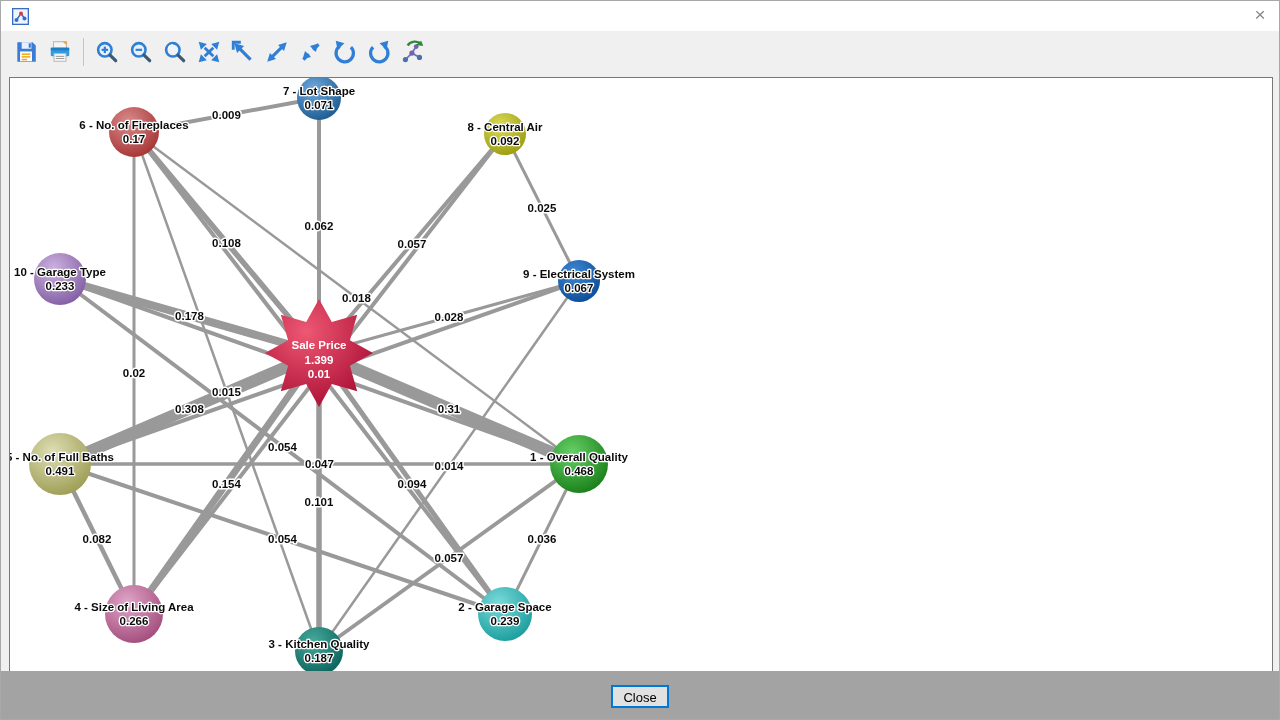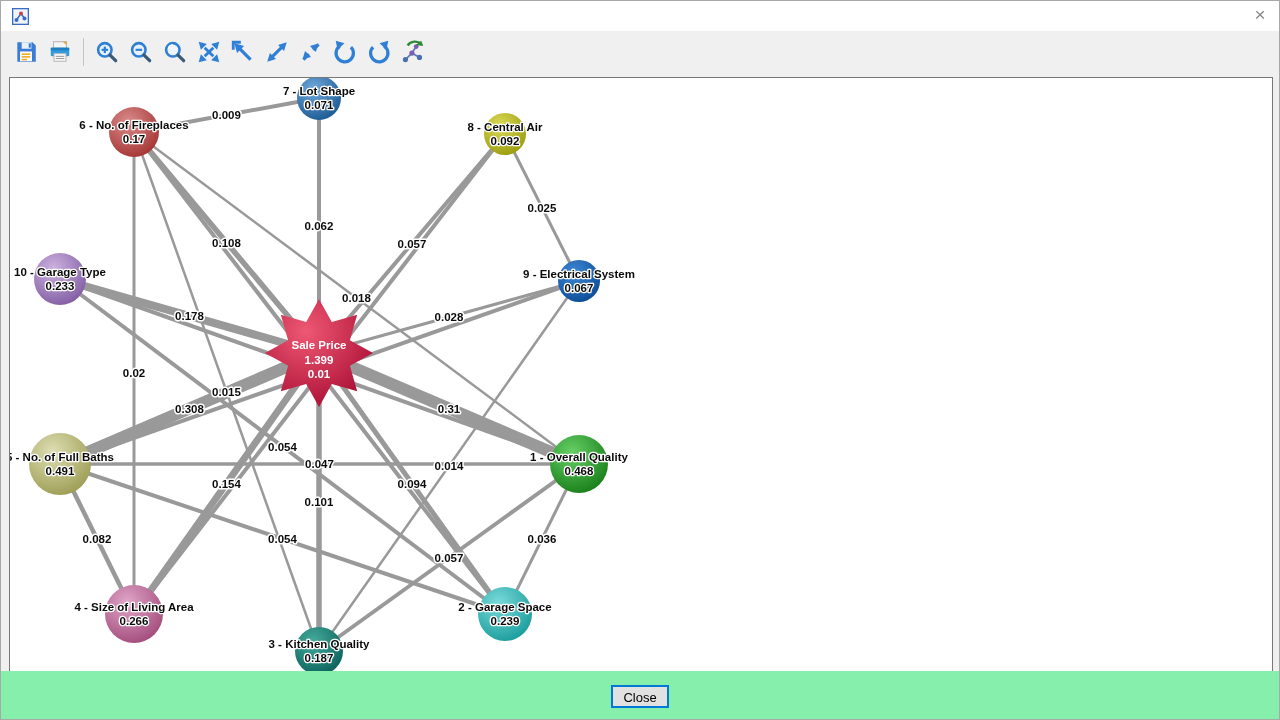--- a/index.html
+++ b/index.html
@@ -10,21 +10,21 @@
   #titlebar .title{position:absolute;left:36px;top:0;height:43px;line-height:30px;font-size:13px;color:#6b6b6b;margin-top:20px;}
   #titlebar .close-x{position:absolute;right:2px;top:0;width:34px;height:30px;text-align:center;line-height:28px;font-size:19px;color:#8a8a8a;cursor:default;}
   
   #toolbar{position:absolute;left:0;top:30px;width:100%;height:42px;background:#f0f0f0;display:flex;align-items:center;padding-left:8px;box-sizing:border-box;}
   .tbtn{width:32px;height:32px;display:flex;align-items:center;justify-content:center;margin:0 1px;border-radius:3px;}
   .tsep{width:1px;height:28px;background:#c6c6c6;margin:0 6px;}
   
   #canvas{position:absolute;left:8px;top:76px;width:1262px;height:594px;background:#ffffff;border:1px solid #787878;}
   #graph-svg{position:absolute;left:0;top:0;}
   
-  #footer{position:absolute;left:0;bottom:0;width:100%;height:48px;background:#86efac;}
+  #footer{position:absolute;left:0;bottom:0;width:100%;height:48px;background:#a3a3a3;}
   #close-btn{position:absolute;left:610px;top:14px;width:58px;height:23px;background:#e1e1e1;border:2px solid #0078d7;font-size:13px;color:#000;text-align:center;line-height:19px;box-sizing:border-box;font-family:"Liberation Sans",sans-serif;}
   svg text{font-family:"Liberation Sans",sans-serif;}
 </style>
 </head>
 <body>
 
 <div id="window">
 
   <div id="titlebar">
     <span class="app-icon">

